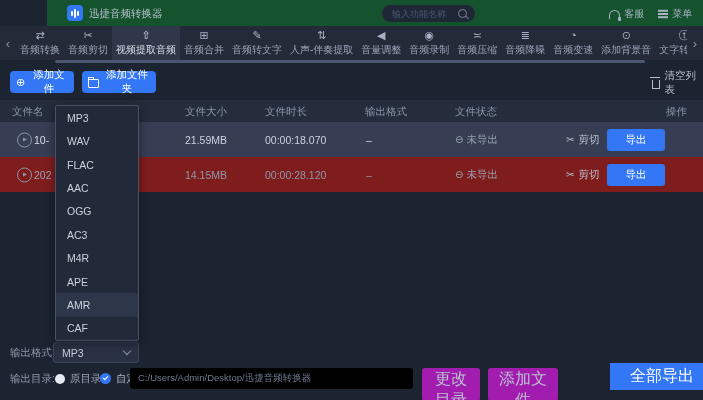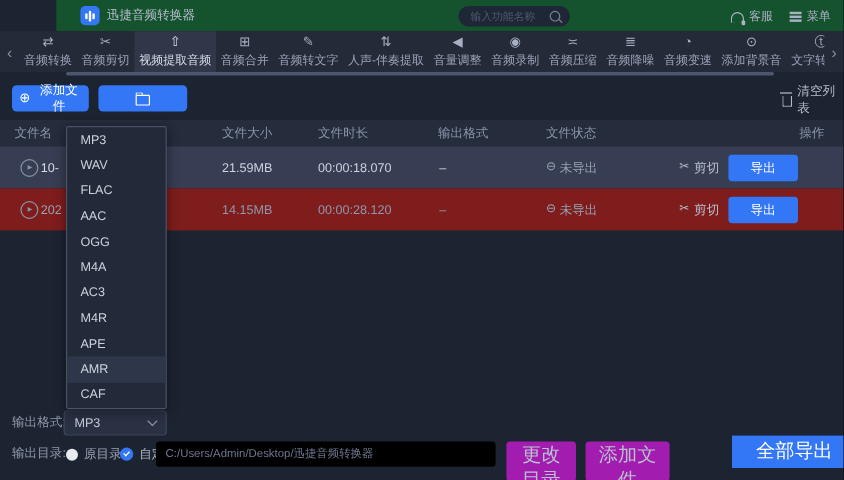--- a/index.html
+++ b/index.html
@@ -192,20 +192,21 @@
   <div class="tb-scrollbar">
       <div class="tb-thumb"></div>
     </div>
 
   <button class="btn-blue add-file">
     <span class="plus-g">⊕</span>
     <span>添加文件</span>
   </button>
   <button class="btn-blue add-folder">
     <span class="folder"></span>
+    <span>添加文件夹</span>
   </button>
   <div class="clear-list">
     <span class="trash"></span>
     <span>清空列表</span>
   </div>
 
   <div class="thead">
     <span class="h-name">文件名</span>
     <span class="h-size">文件大小</span>
     <span class="h-dur">文件时长</span>
@@ -251,21 +252,20 @@
     </span>
     <button class="btn-blue c-export">导出</button>
   </div>
 
   <div class="dropdown">
     <div class="opt">MP3</div>
     <div class="opt">WAV</div>
     <div class="opt">FLAC</div>
     <div class="opt">AAC</div>
     <div class="opt">OGG</div>
-    <div class="opt">M4A</div>
     <div class="opt">AC3</div>
     <div class="opt">M4R</div>
     <div class="opt">APE</div>
     <div class="opt hl">AMR</div>
     <div class="opt">CAF</div>
   </div>
 
   <div class="fmt-label">输出格式:</div>
   <div class="fmt-select">
     <span>MP3</span>

